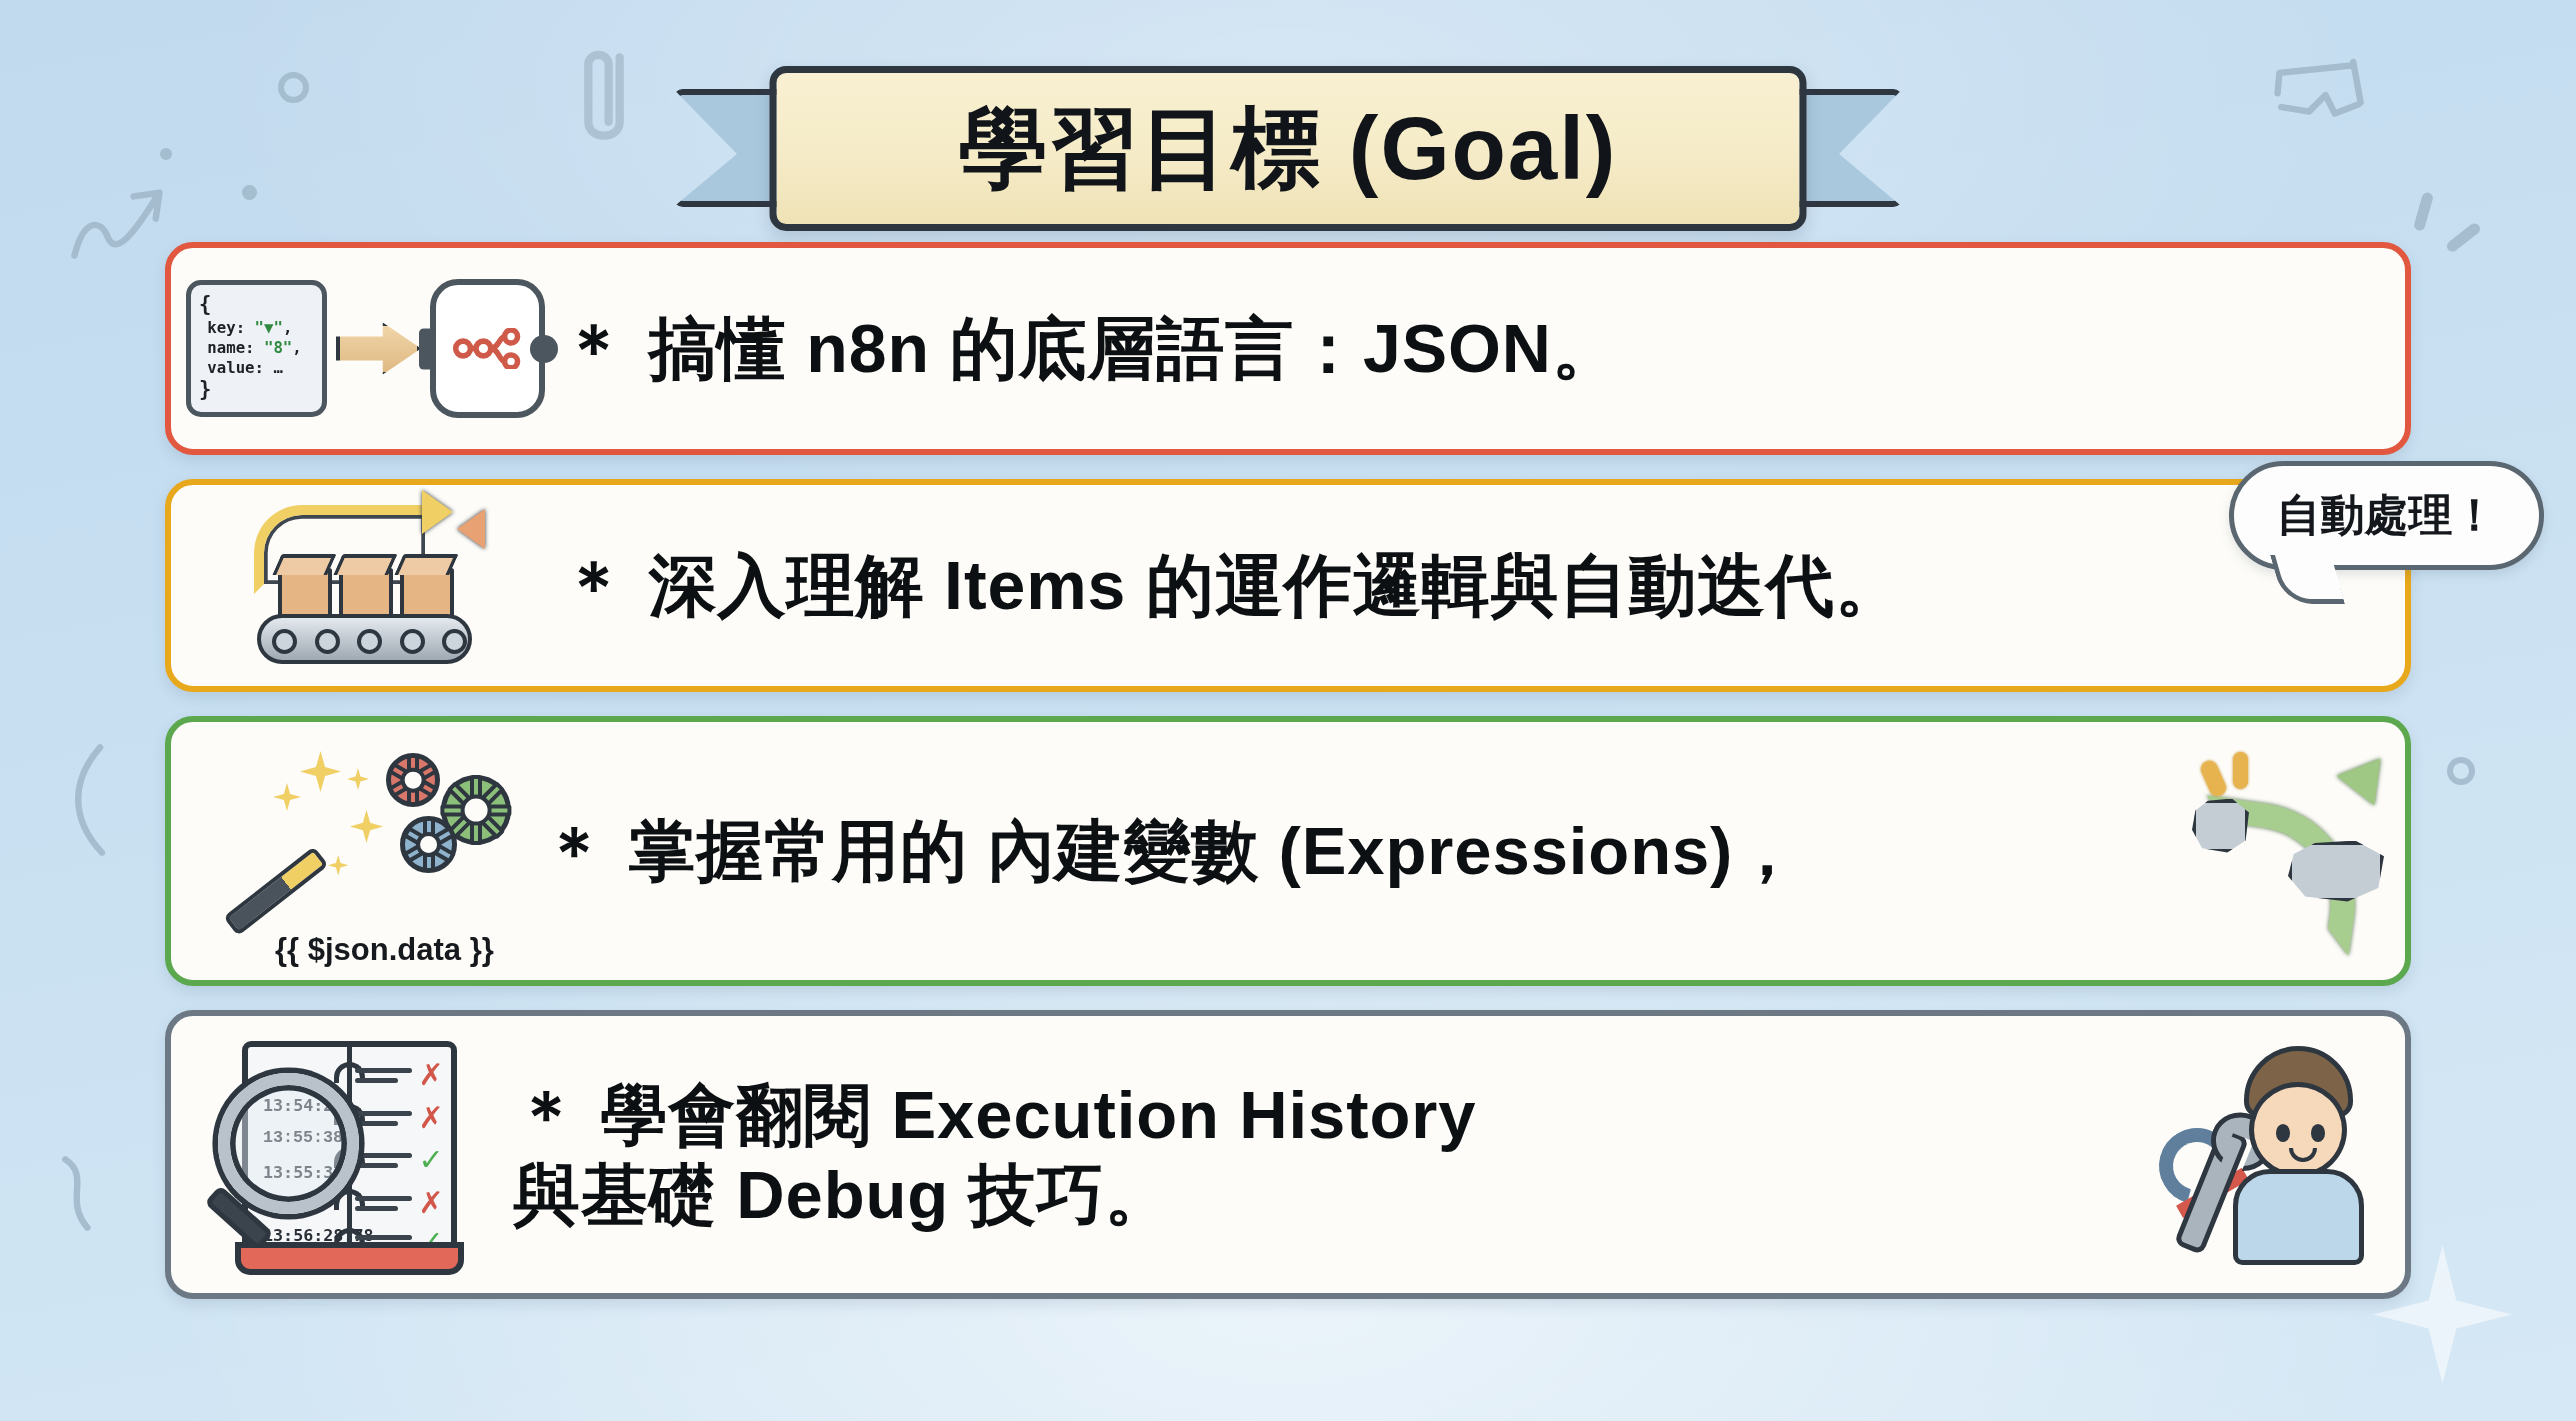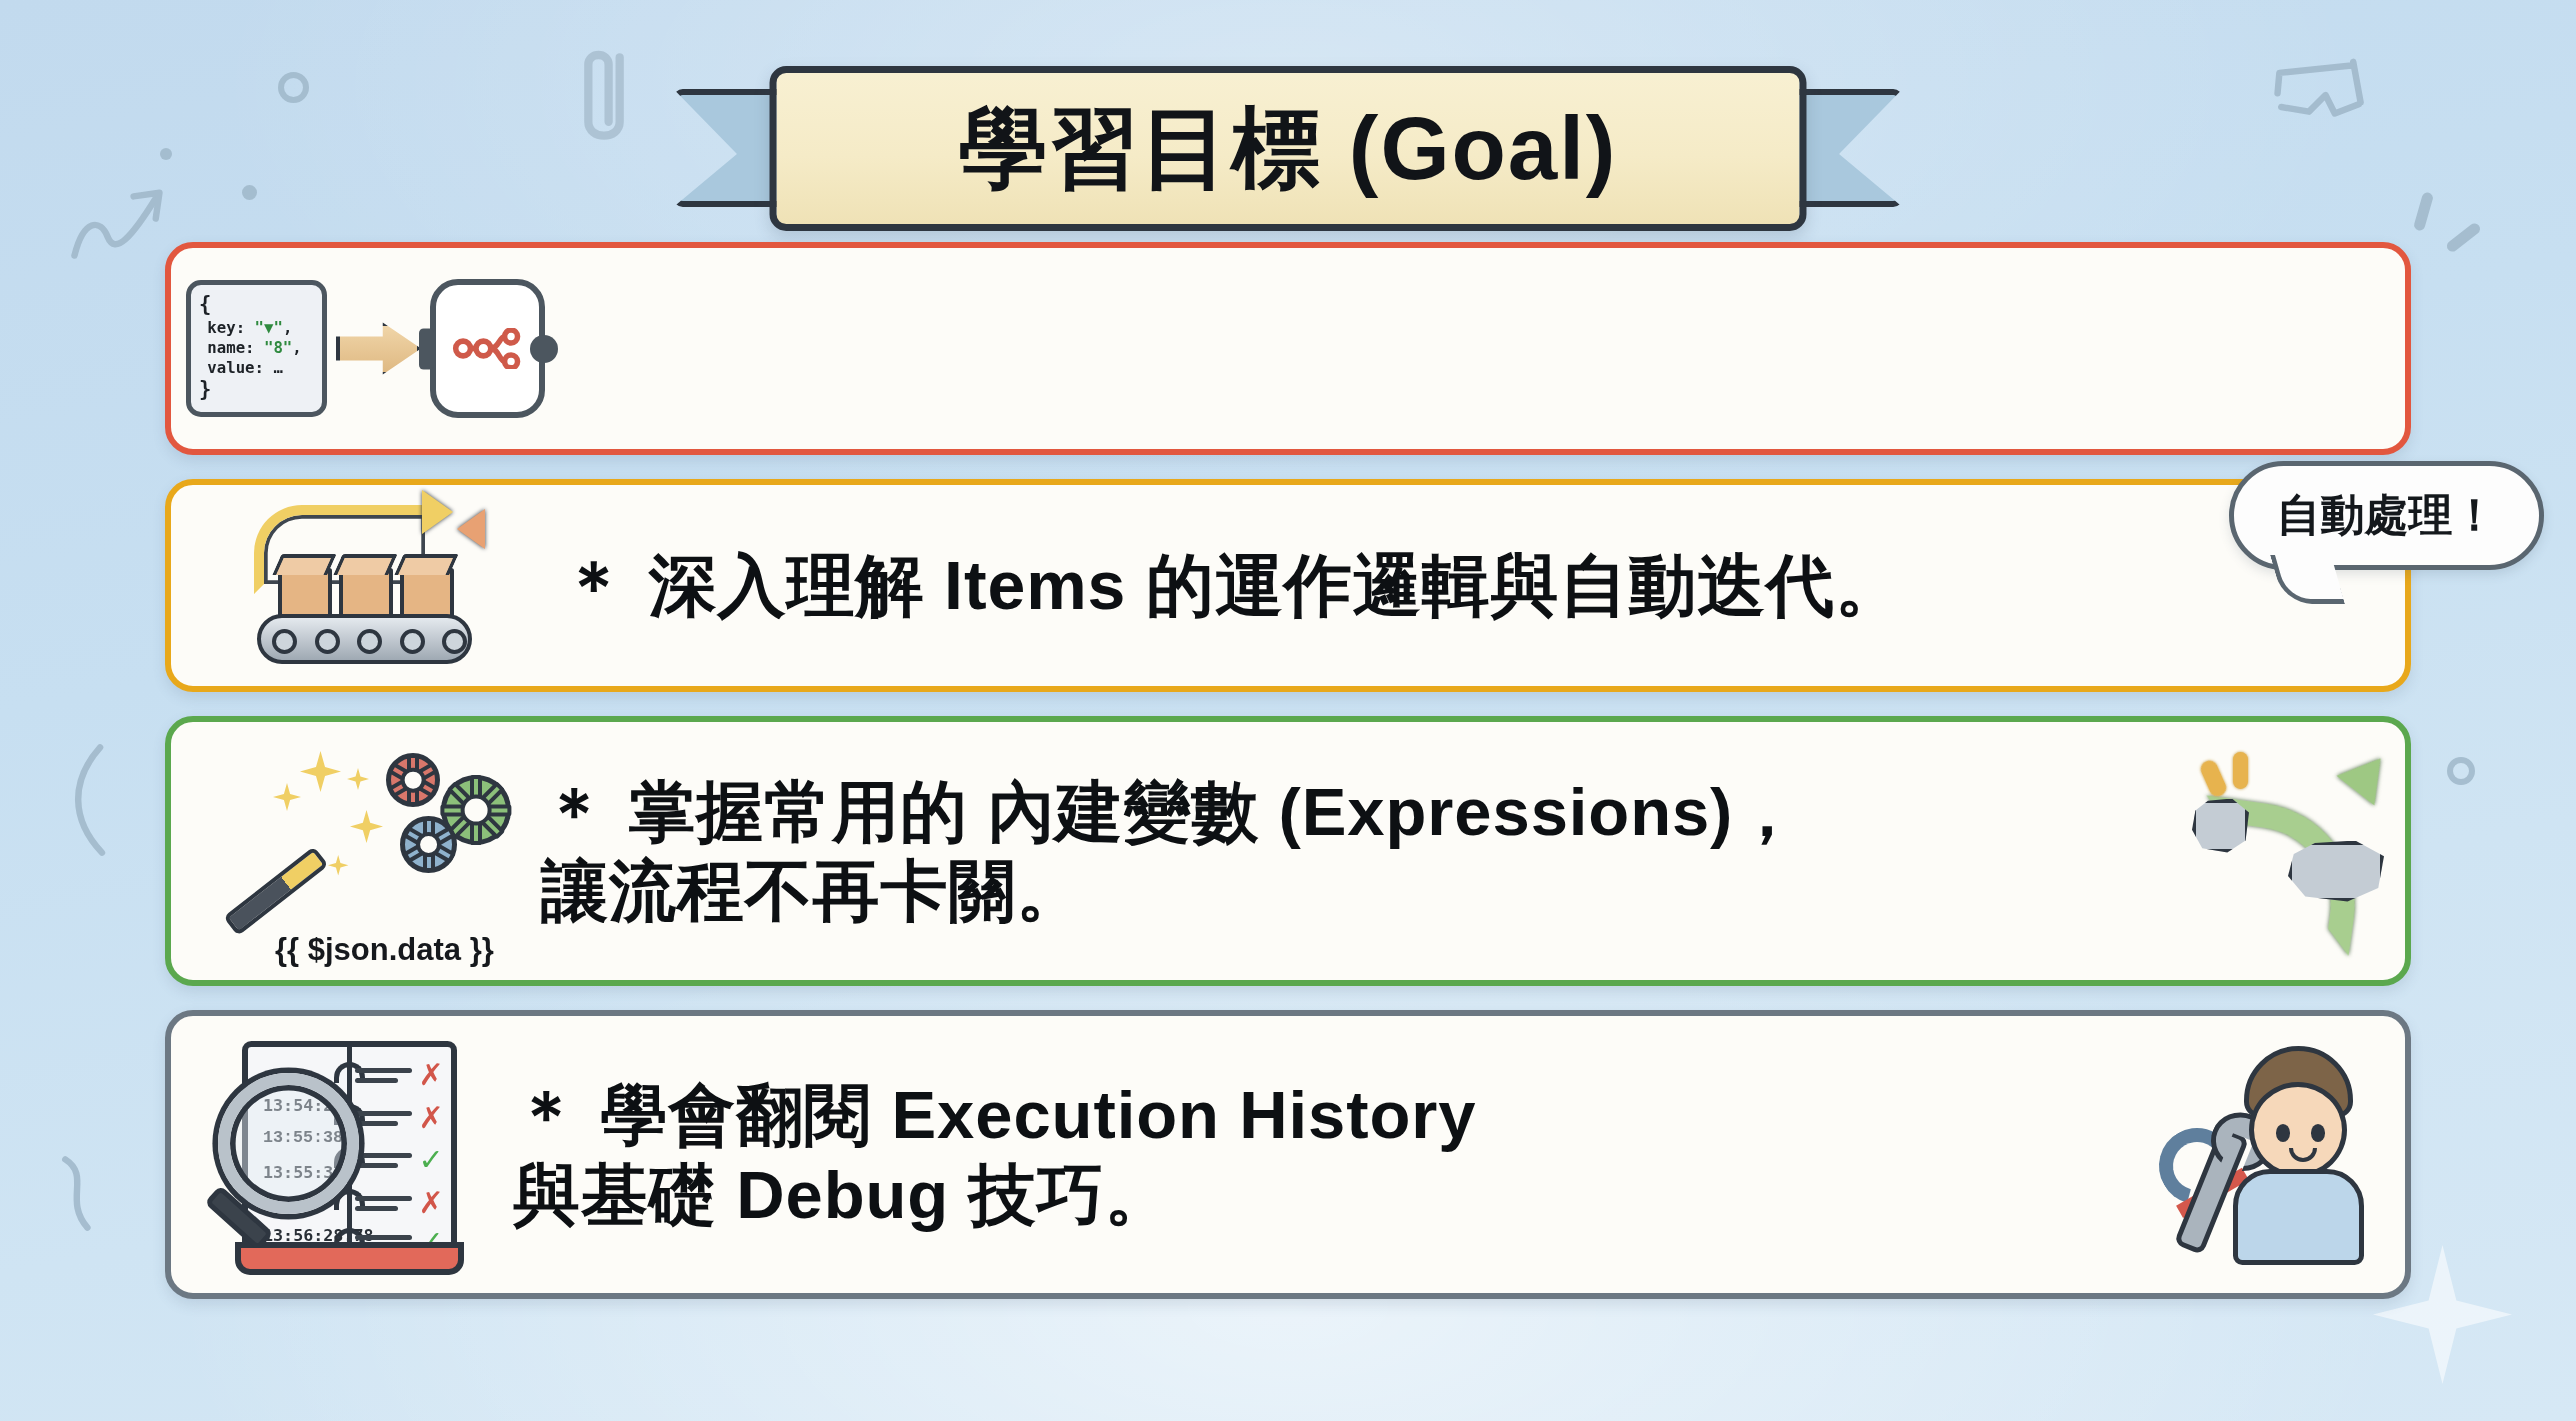--- a/index.html
+++ b/index.html
@@ -320,20 +320,23 @@
         <svg width="72" height="41" viewBox="0 0 78 44">
           <g stroke="#cf5a4a" stroke-width="6" fill="none">
             <circle cx="12" cy="22" r="8"></circle>
               <circle cx="34" cy="22" r="8"></circle>
             <circle cx="64" cy="9" r="7"></circle>
               <circle cx="64" cy="36" r="7"></circle>
             <path d="M20 22 H26 M42 22 C50 22, 52 9, 57 9 M42 22 C50 22, 52 36, 57 36"></path>
           </g>
         </svg>
       </div>
+    </div>
+    <div class="card-text">
+      <span class="ln">＊ 搞懂 n8n 的底層語言：JSON。</span>
     </div>
   </div>
 
   <div class="card c2">
     <div class="card-icon" style="width:389px;">
       <div class="conveyor">
         <div class="loop-arrow"></div>
         <div class="loop-head"></div>
         <div class="ret-head"></div>
         <div class="box3d" style="left:28px;"></div>
@@ -375,21 +378,20 @@
         <div class="gear" style="left:168px; top:76px; width:57px; height:57px; background:#8fb2cd;">
           <div class="tooth" style="background:#8fb2cd; border:4.6px solid #2e3640; transform:rotate(0deg);"></div>
           <div class="tooth" style="background:#8fb2cd; border:4.6px solid #2e3640; transform:rotate(60deg);"></div>
           <div class="tooth" style="background:#8fb2cd; border:4.6px solid #2e3640; transform:rotate(120deg);"></div>
         </div>
         <div class="expr-code">{{ $json.data }}</div>
       </div>
     </div>
     <div class="card-text">
       <span class="ln">＊ 掌握常用的 內建變數 (Expressions)，</span>
-      <span class="ln">讓流程不再卡關。</span>
     </div>
     <div class="road-zone">
       <div class="road"></div>
       <div class="road-head"></div>
       <div class="rock" style="left:0px; top:54px; width:57px; height:54px;"></div>
       <div class="rock" style="left:96px; top:96px; width:96px; height:61px;"></div>
       <div class="spark" style="left:13px; top:15px; width:16.7px; height:37px; background:#e7b34e; clip-path:none; border-radius:8.3px; transform:rotate(-24deg);"></div>
       <div class="spark" style="left:41px; top:7.4px; width:15px; height:37px; background:#e7b34e; clip-path:none; border-radius:7.4px;"></div>
     </div>
   </div>

